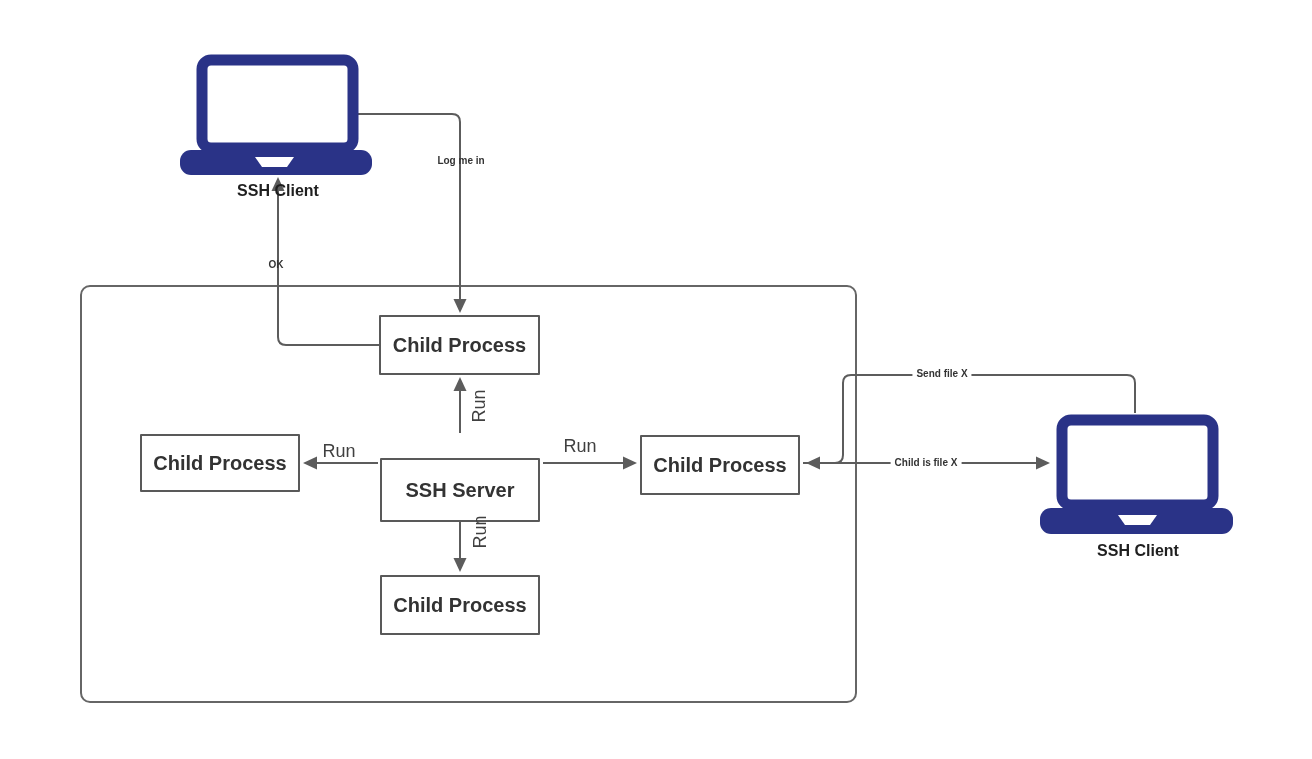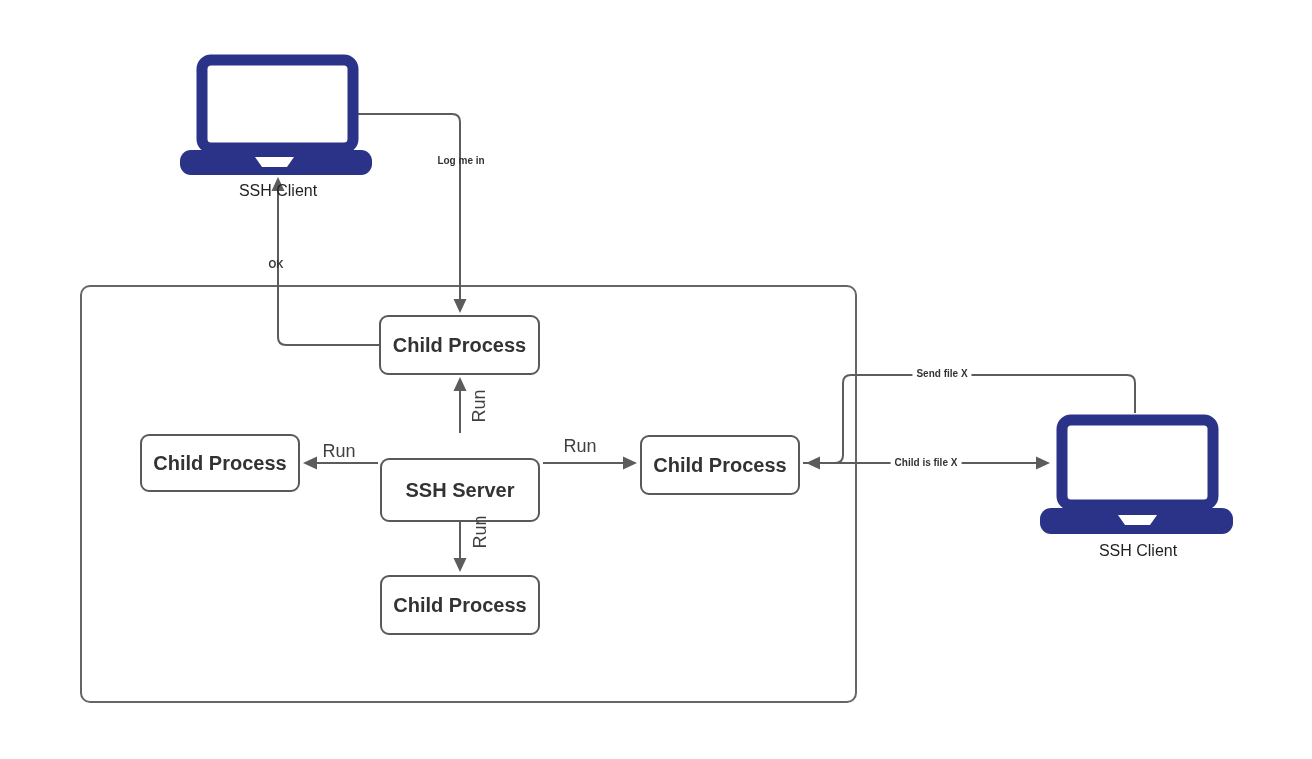--- a/index.html
+++ b/index.html
@@ -23,21 +23,21 @@
     position:absolute;
     left:80px;top:285px;width:773px;height:414px;
     border:2.5px solid var(--container-border);
     border-radius:10px;
     background:transparent;
   }
   .node{
     position:absolute;
     box-sizing:border-box;
     border:2.5px solid var(--box-border);
-    border-radius:9px;
+    border-radius:1px;
     background:#ffffff;
     display:flex;align-items:center;justify-content:center;
     font-weight:bold;font-size:20px;color:var(--text);
     white-space:nowrap;
   }
   .node-child-top{left:379px;top:315px;width:161px;height:60px;}
   .node-child-left{left:140px;top:434px;width:160px;height:58px;}
   .node-server{left:380px;top:458px;width:160px;height:64px;}
   .node-child-right{left:640px;top:435px;width:160px;height:60px;}
   .node-child-bottom{left:380px;top:575px;width:160px;height:60px;}
@@ -46,21 +46,21 @@
     transform:translate(-50%,-50%);
     font-size:10px;font-weight:bold;color:var(--text);
     white-space:nowrap;line-height:1;
   }
   .edge-label.plain{font-weight:normal;font-size:18px;color:#404040;}
   .edge-label.vertical{transform:translate(-50%,-50%) rotate(-90deg);}
   .edge-label.bg{background:#ffffff;padding:1px 4px;}
   .caption{
     position:absolute;
     transform:translate(-50%,-50%);
-    font-size:16px;font-weight:normal;color:var(--caption);
+    font-size:16px;font-weight:bold;color:var(--caption);
     white-space:nowrap;line-height:1;
   }
   .lbl-log-me-in{left:461px;top:161px;}
   .lbl-ok{left:276px;top:265px;}
   .lbl-run-left{left:339px;top:451px;}
   .lbl-run-right{left:580px;top:446px;}
   .lbl-run-up{left:479px;top:406px;}
   .lbl-run-down{left:480px;top:532px;}
   .lbl-send-file{left:942px;top:374px;}
   .lbl-here-file{left:926px;top:463px;}

